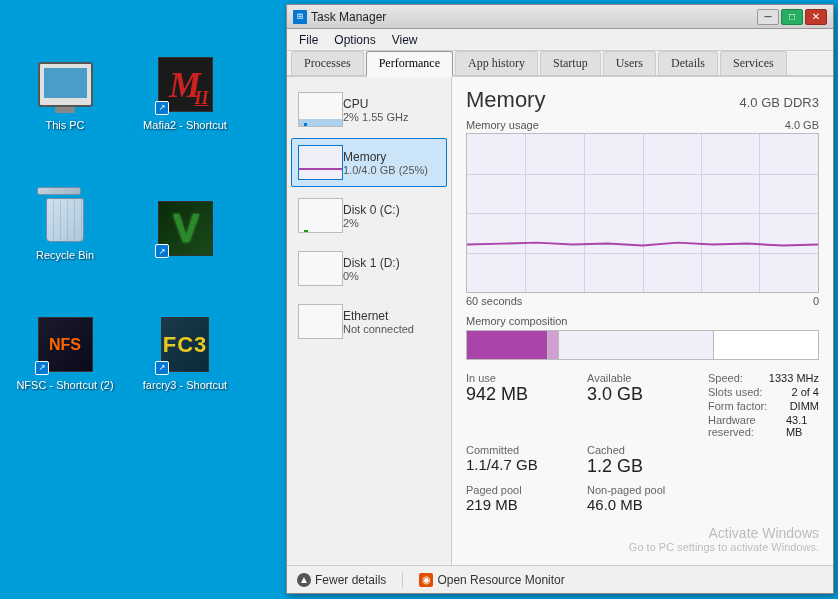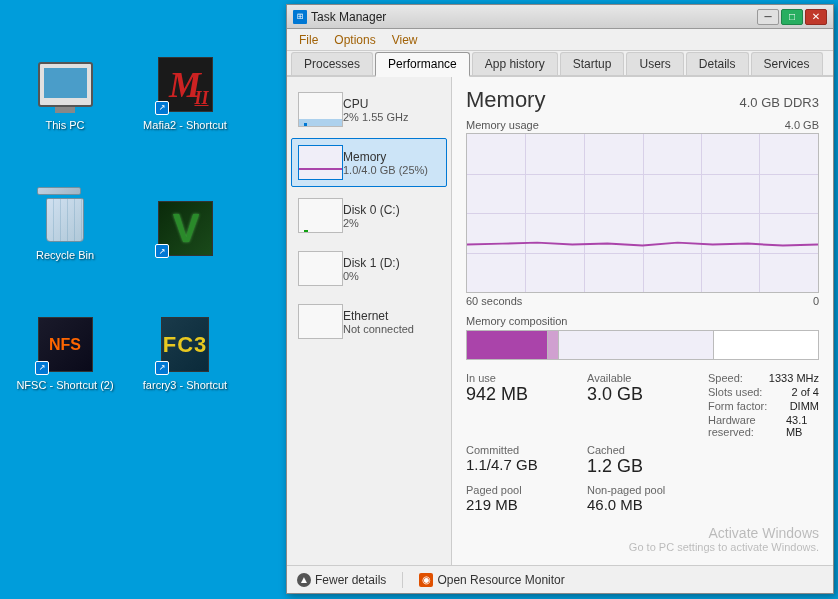--- a/index.html
+++ b/index.html
@@ -286,21 +286,21 @@
       align-items: center;
       padding: 0 4px;
       border-bottom: 1px solid #ccc;
       flex-shrink: 0;
     }
 
     .menu-item {
       padding: 18px 8px;
       font-size: 12px;
       cursor: pointer;
-      color: #a16207;
+      color: #0f172a;
     }
 
     
     .tabs-bar {
       background: #f0f0f0;
       height: 26px;
       display: flex;
       align-items: flex-end;
       padding: 0 4px;
       border-bottom: 2px solid #ccc;
@@ -310,20 +310,21 @@
     .tab {
       padding: 4px 12px;
       font-size: 12px;
       cursor: pointer;
       border: 1px solid #ccc;
       border-bottom: none;
       background: #e0e0e0;
       margin-right: 2px;
       border-radius: 3px 3px 0 0;
       color: #333;
+      font-family: Liberation Serif, serif;
     }
 
     .tab.active {
       background: #f8f8f8;
       border-color: #999;
       color: #000;
       font-weight: 500;
       border-bottom: 2px solid #f8f8f8;
       position: relative;
       bottom: -2px;

